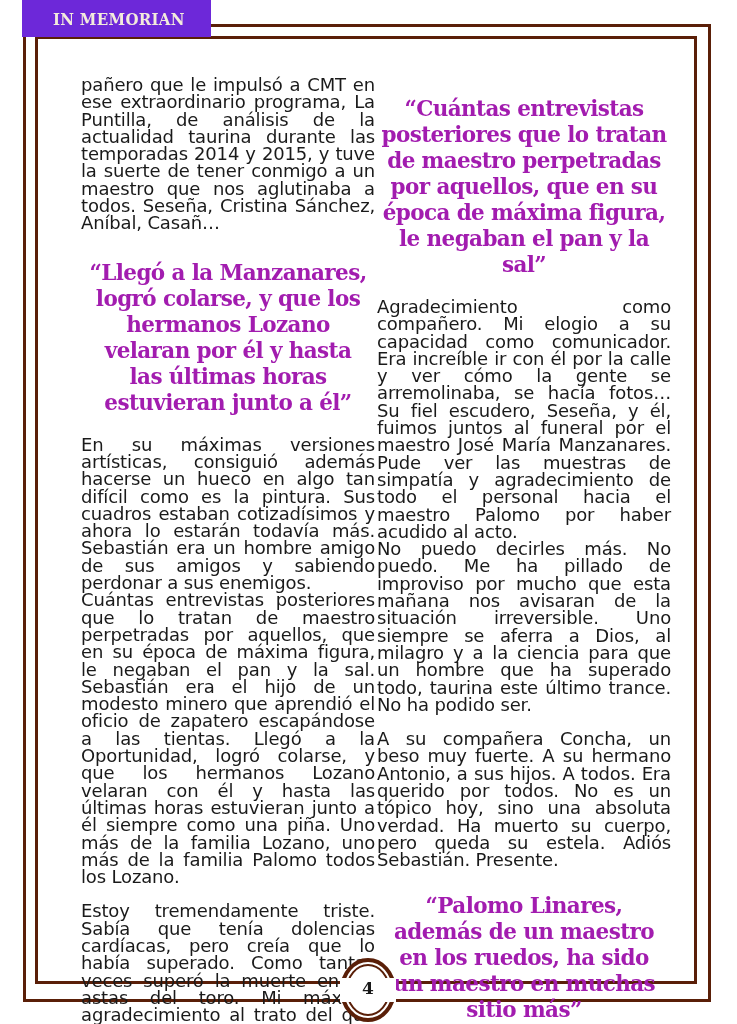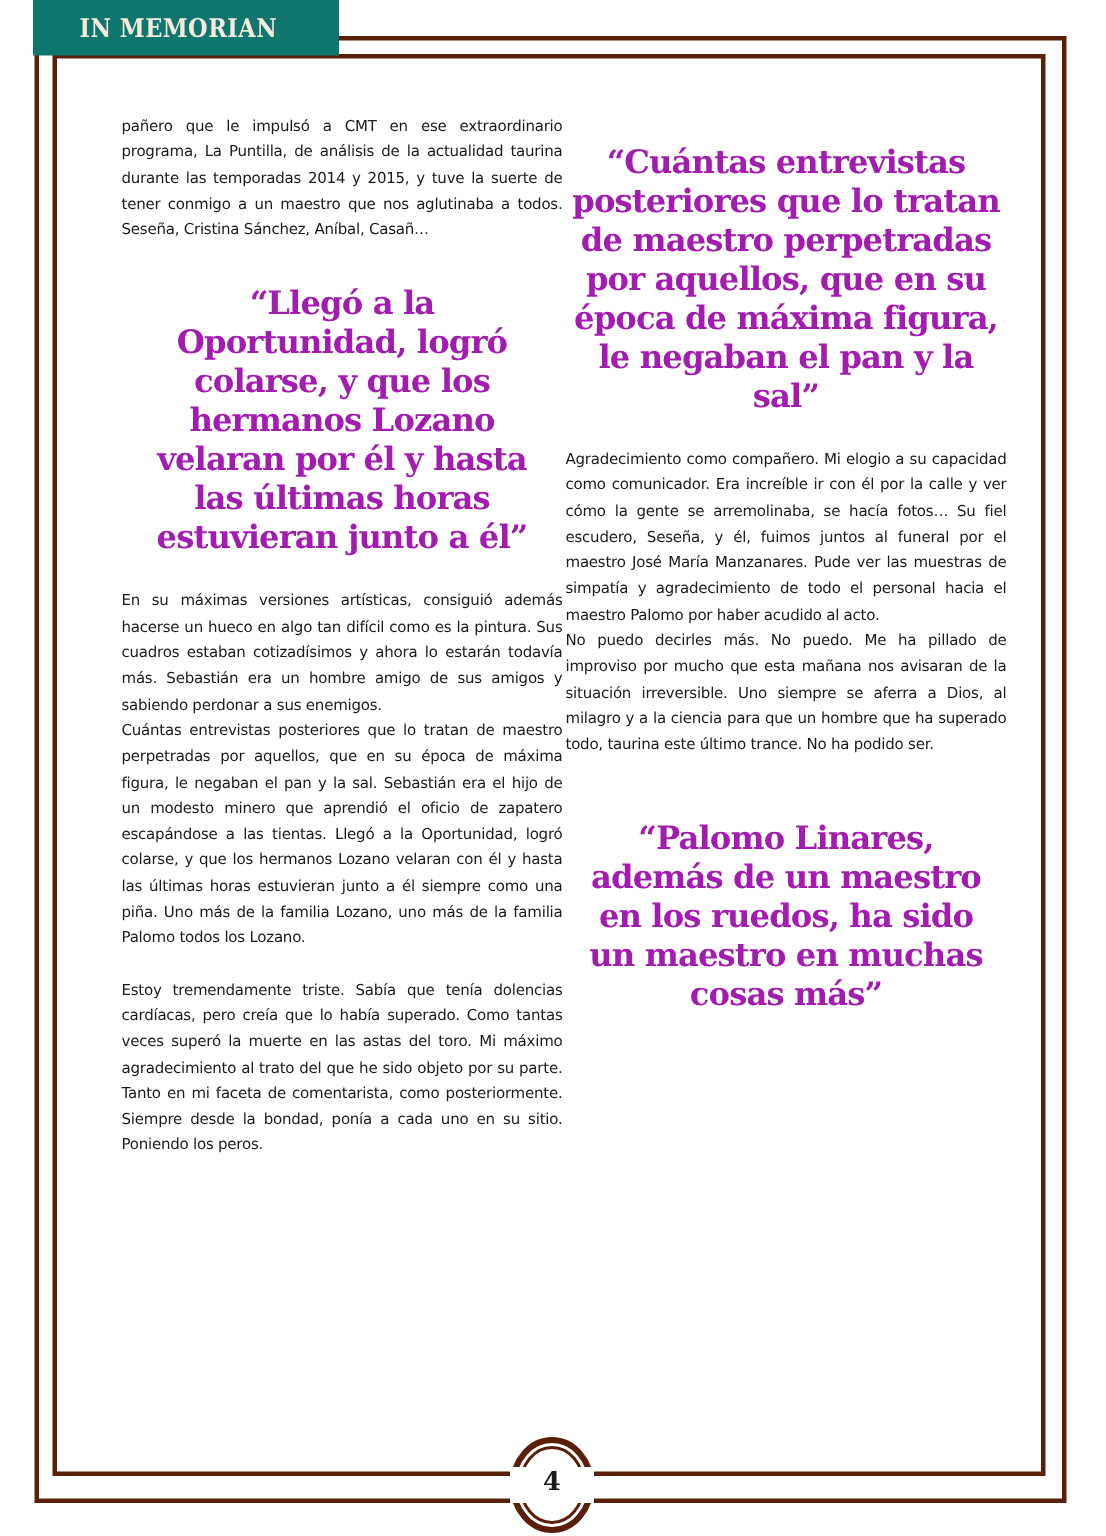--- a/index.html
+++ b/index.html
@@ -9,42 +9,42 @@
   }
   .border-outer {
     position: absolute; left: 23px; top: 24px; width: 682px; height: 972px;
     border: 3px solid #5a1f08;
   }
   .border-inner {
     position: absolute; left: 35px; top: 36px; width: 656px; height: 942px;
     border: 3px solid #5a1f08;
   }
   .banner {
-    position: absolute; left: 22px; top: 0; width: 204px; height: 37px;
-    background: #0f766e; z-index: 3;
+    position: absolute; left: 22px; top: 0; width: 189px; height: 37px;
+    background: #6d28d9; z-index: 3;
     display: flex; align-items: center; padding-left: 31px; box-sizing: border-box;
   }
   .banner-text {
     color: #f3ebdc; font-family: "DejaVu Serif", serif; font-weight: bold;
     font-size: 15px; letter-spacing: 0.3px; transform: scaleY(1.15);
   }
   .page-badge {
     position: absolute; left: 340px; top: 958px; width: 56px; height: 64px; z-index: 3;
   }
   .page-num {
     position: absolute; left: 0; top: 20px; width: 56px; text-align: center;
     font-family: "DejaVu Serif", serif; font-weight: bold; font-size: 17px; color: #1a1a1a;
   }
   .col {
     position: absolute; top: 76px; width: 294px;
   }
   .col-left { left: 81px; }
   .col-right { left: 377px; top: 96px; }
   .body-text {
-    font-size: 10px; line-height: 17.3px; text-align: justify; margin: 0;
+    font-size: 18px; line-height: 17.3px; text-align: justify; margin: 0;
     letter-spacing: -0.15px;
   }
   .gap { height: 17px; }
   .pullquote {
     font-family: "DejaVu Serif", serif; font-weight: bold; text-align: center;
     font-size: 21.5px; line-height: 26px; letter-spacing: -0.6px; color: #a21caf;
     margin: 0;
   }
   .pq-left { margin-top: 28px; margin-bottom: 20px; padding: 0 8px; }
   .pq-right1 { margin-bottom: 20px; padding: 0 4px; }
@@ -55,33 +55,34 @@
 
 <div class="border-outer"></div>
 <div class="border-inner"></div>
 
 <div class="banner">
   <span class="banner-text">IN MEMORIAN</span>
 </div>
 
 <div class="col col-left">
   <p class="body-text">pañero que le impulsó a CMT en ese extraordinario programa, La Puntilla, de análisis de la actualidad taurina durante las temporadas 2014 y 2015, y tuve la suerte de tener conmigo a un maestro que nos aglutinaba a todos. Seseña, Cristina Sánchez, Aníbal, Casañ…</p>
-  <p class="pullquote pq-left">“Llegó a la Oportunidad, logró colarse, y que los hermanos Lozano velaran por él y hasta las últimas horas estuvieran junto a él”</p>
+  <p class="pullquote pq-left">“Llegó a la Manzanares, logró colarse, y que los hermanos Lozano velaran por él y hasta las últimas horas estuvieran junto a él”</p>
   <p class="body-text">En su máximas versiones artísticas, consiguió además hacerse un hueco en algo tan difícil como es la pintura. Sus cuadros estaban cotizadísimos y ahora lo estarán todavía más. Sebastián era un hombre amigo de sus amigos y sabiendo perdonar a sus enemigos.</p>
   <p class="body-text">Cuántas entrevistas posteriores que lo tratan de maestro perpetradas por aquellos, que en su época de máxima figura, le negaban el pan y la sal. Sebastián era el hijo de un modesto minero que aprendió el oficio de zapatero escapándose a las tientas. Llegó a la Oportunidad, logró colarse, y que los hermanos Lozano velaran con él y hasta las últimas horas estuvieran junto a él siempre como una piña. Uno más de la familia Lozano, uno más de la familia Palomo todos los Lozano.</p>
   <div class="gap"></div>
   <p class="body-text">Estoy tremendamente triste. Sabía que tenía dolencias cardíacas, pero creía que lo había superado. Como tantas veces superó la muerte en las astas del toro. Mi máximo agradecimiento al trato del que he sido objeto por su parte. Tanto en mi faceta de comentarista, como posteriormente. Siempre desde la bondad, ponía a cada uno en su sitio. Poniendo los peros.</p>
 </div>
 
 <div class="col col-right">
   <p class="pullquote pq-right1">“Cuántas entrevistas posteriores que lo tratan de maestro perpetradas por aquellos, que en su época de máxima figura, le negaban el pan y la sal”</p>
   <p class="body-text">Agradecimiento como compañero. Mi elogio a su capacidad como comunicador. Era increíble ir con él por la calle y ver cómo la gente se arremolinaba, se hacía fotos… Su fiel escudero, Seseña, y él, fuimos juntos al funeral por el maestro José María Manzanares. Pude ver las muestras de simpatía y agradecimiento de todo el personal hacia el maestro Palomo por haber acudido al acto.</p>
   <p class="body-text">No puedo decirles más. No puedo. Me ha pillado de improviso por mucho que esta mañana nos avisaran de la situación irreversible. Uno siempre se aferra a Dios, al milagro y a la ciencia para que un hombre que ha superado todo, taurina este último trance. No ha podido ser.</p>
   <div class="gap"></div>
-  <p class="pullquote pq-right2">“Palomo Linares, además de un maestro en los ruedos, ha sido un maestro en muchas cosas más”</p>
+  <p class="body-text">A su compañera Concha, un beso muy fuerte. A su hermano Antonio, a sus hijos. A todos. Era querido por todos. No es un tópico hoy, sino una absoluta verdad. Ha muerto su cuerpo, pero queda su estela. Adiós Sebastián. Presente.</p>
+  <p class="pullquote pq-right2">“Palomo Linares, además de un maestro en los ruedos, ha sido un maestro en muchas sitio más”</p>
 </div>
 
 <div class="page-badge">
   <svg width="56" height="64" viewBox="0 0 56 64">
     <ellipse cx="28" cy="32" rx="26" ry="30" fill="#ffffff" stroke="#5a1f08" stroke-width="4"></ellipse>
     <ellipse cx="28" cy="32" rx="21" ry="25" fill="none" stroke="#5a1f08" stroke-width="2"></ellipse>
     <rect x="0" y="20" width="56" height="24" fill="#ffffff"></rect>
   </svg>
   <div class="page-num">4</div>
 </div>

